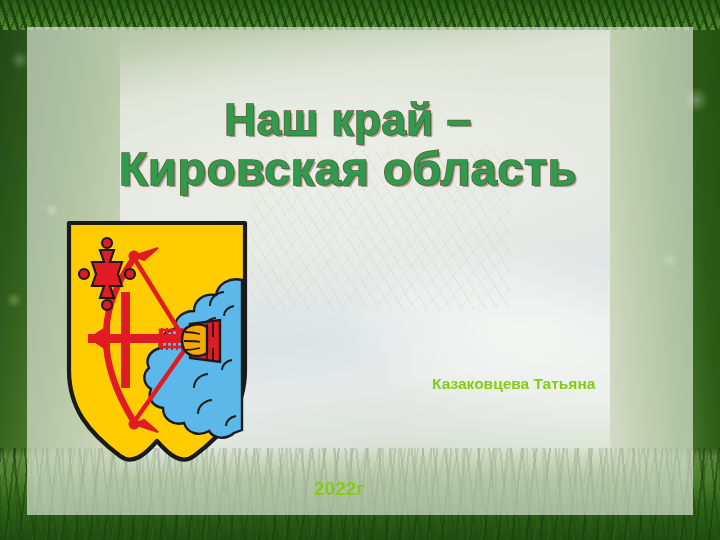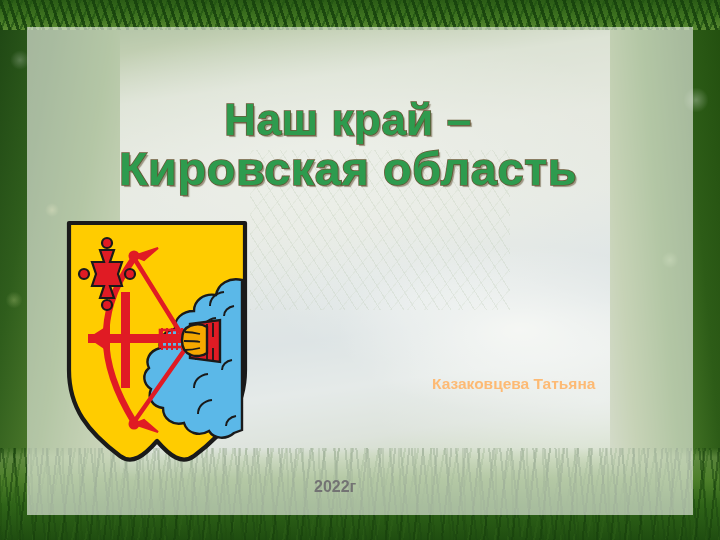--- a/index.html
+++ b/index.html
@@ -132,32 +132,32 @@
     width: 182px; height: 250px;
   }
 
   
   .author {
     position: absolute;
     left: 432px; top: 373px;
     width: 262px;
     font-size: 15.5px;
     font-weight: bold;
-    color: #fdba74;
+    color: #84cc16;
     line-height: 1.48;
   }
   .author div { white-space: nowrap; }
 
   
   .year {
     position: absolute;
     left: 314px; top: 478px;
-    font-size: 16px;
+    font-size: 19px;
     font-weight: bold;
-    color: #737373;
+    color: #84cc16;
   }
 </style>
 </head>
 <body>
 
 <div id="slide">
 
   <div class="photo"></div>
   <div class="foliage-left"></div>
   <div class="foliage-right"></div>

